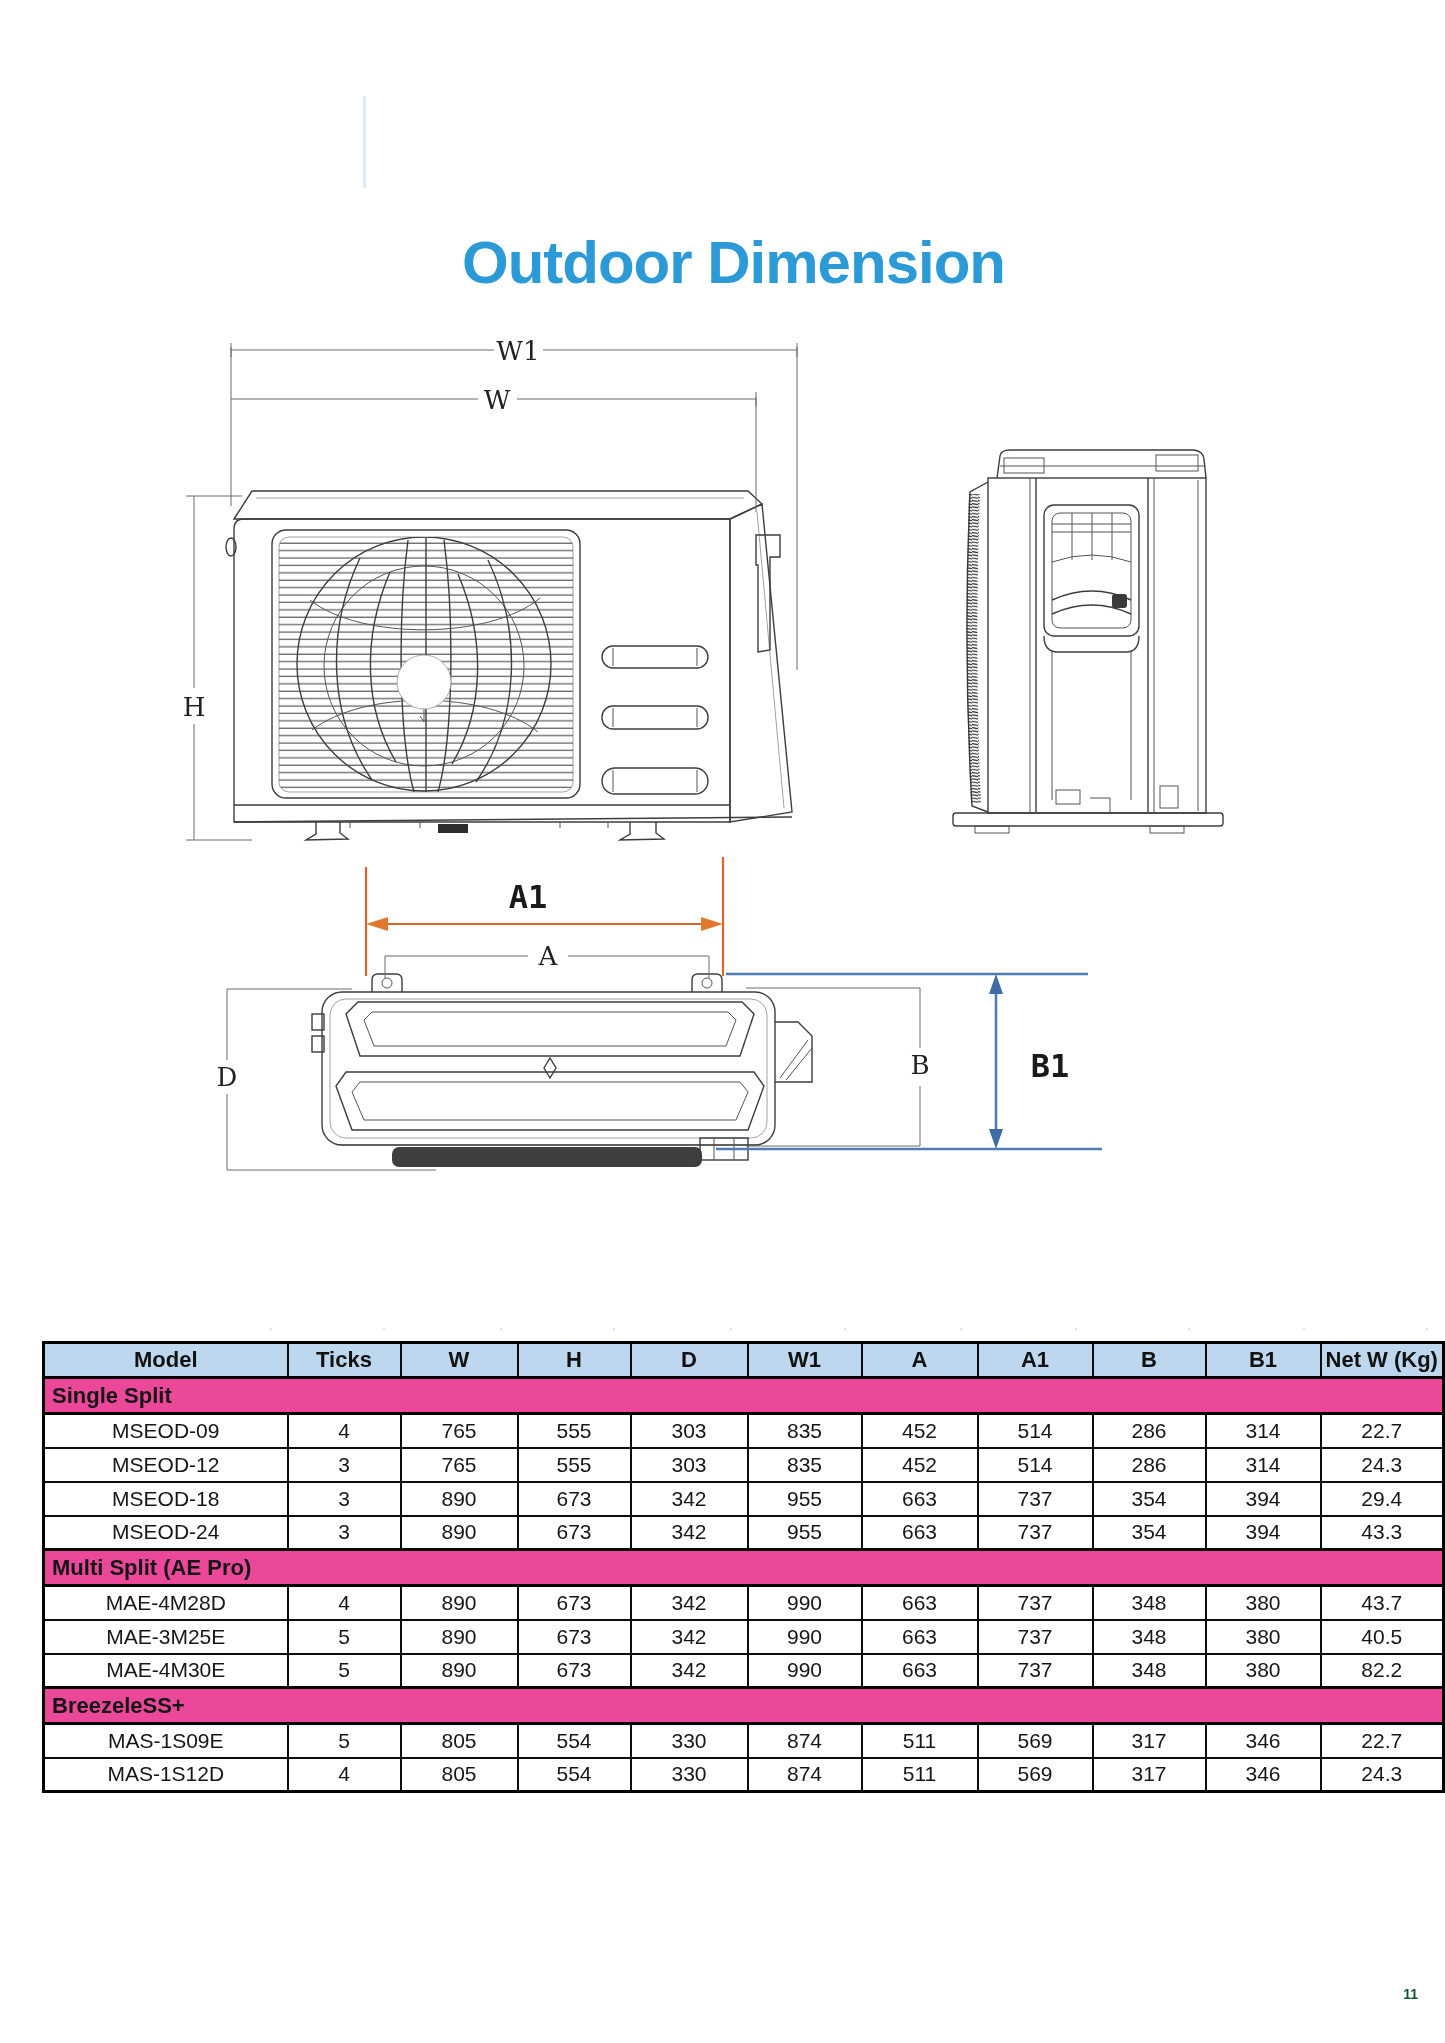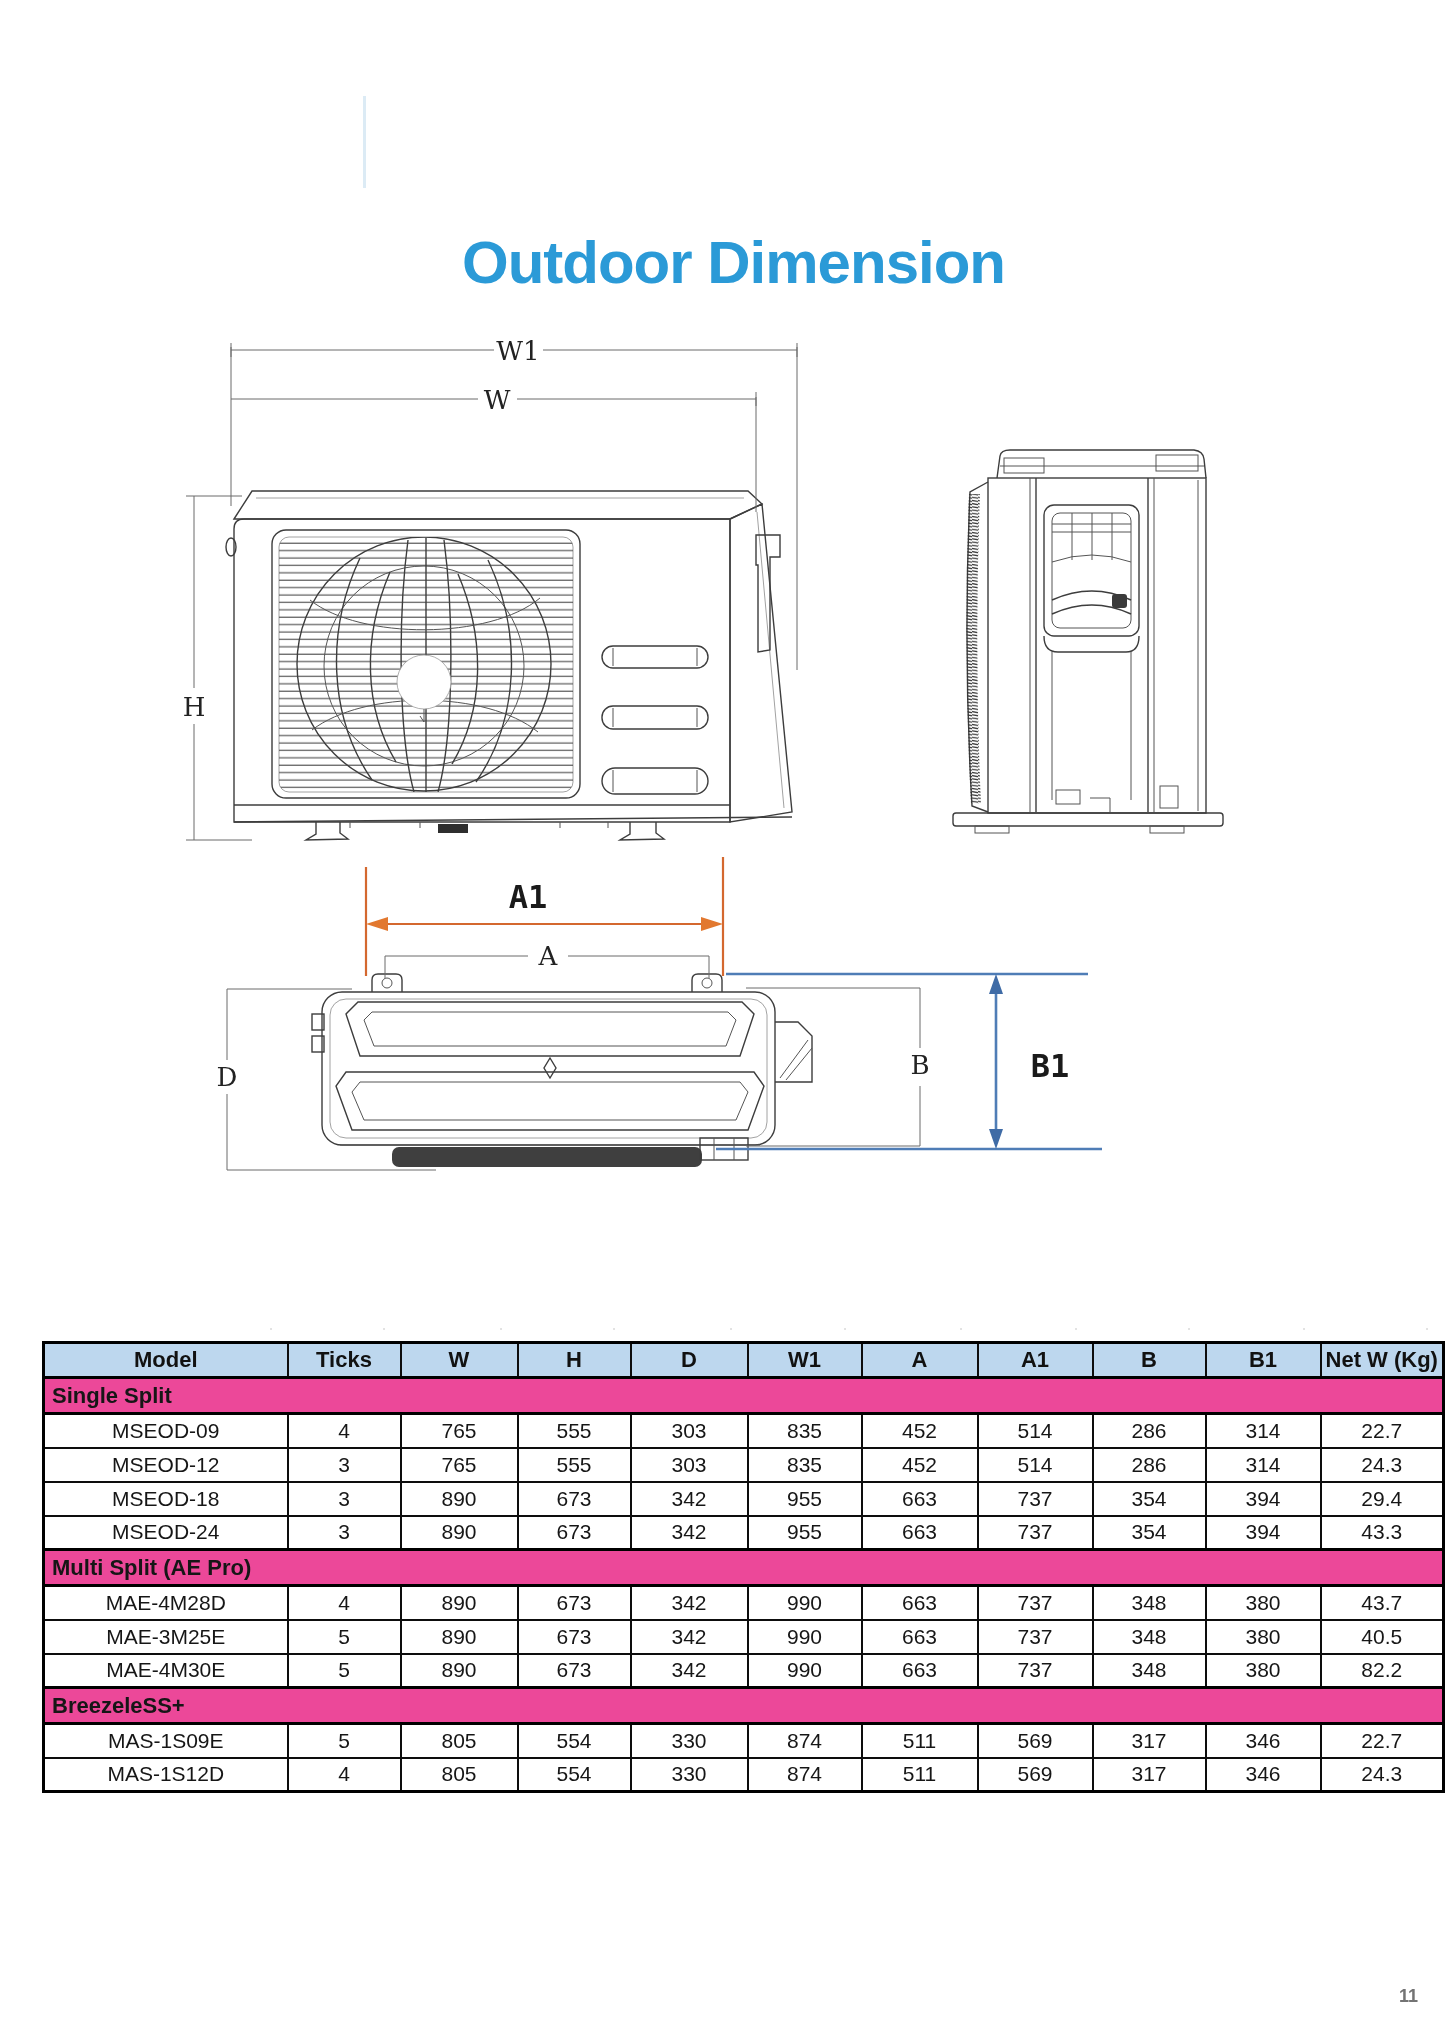--- a/index.html
+++ b/index.html
@@ -40,21 +40,21 @@
   .dim-table td.section-label{
     background:#ec4899;font-weight:bold;font-size:22px;text-align:left;
     padding-left:7px;border-top:3px solid #000;border-bottom:3px solid #000;
   }
   tr.header-row{height:35px;}
   tr.section-row{height:36px;}
   tr.data-row{height:34px;}
   
   .page-number{
     position:absolute;left:1378px;top:1986px;width:40px;text-align:right;
-    font-size:18px;font-weight:bold;color:#737373;
+    font-size:14px;font-weight:bold;color:#14532d;
   }
   .scan-artifact{position:absolute;left:363px;top:96px;width:3px;height:92px;background:#dcebf5;}
 </style>
 </head>
 <body>
 
 <div class="scan-artifact"></div>
 
 <div class="page-title">Outdoor Dimension</div>
 

